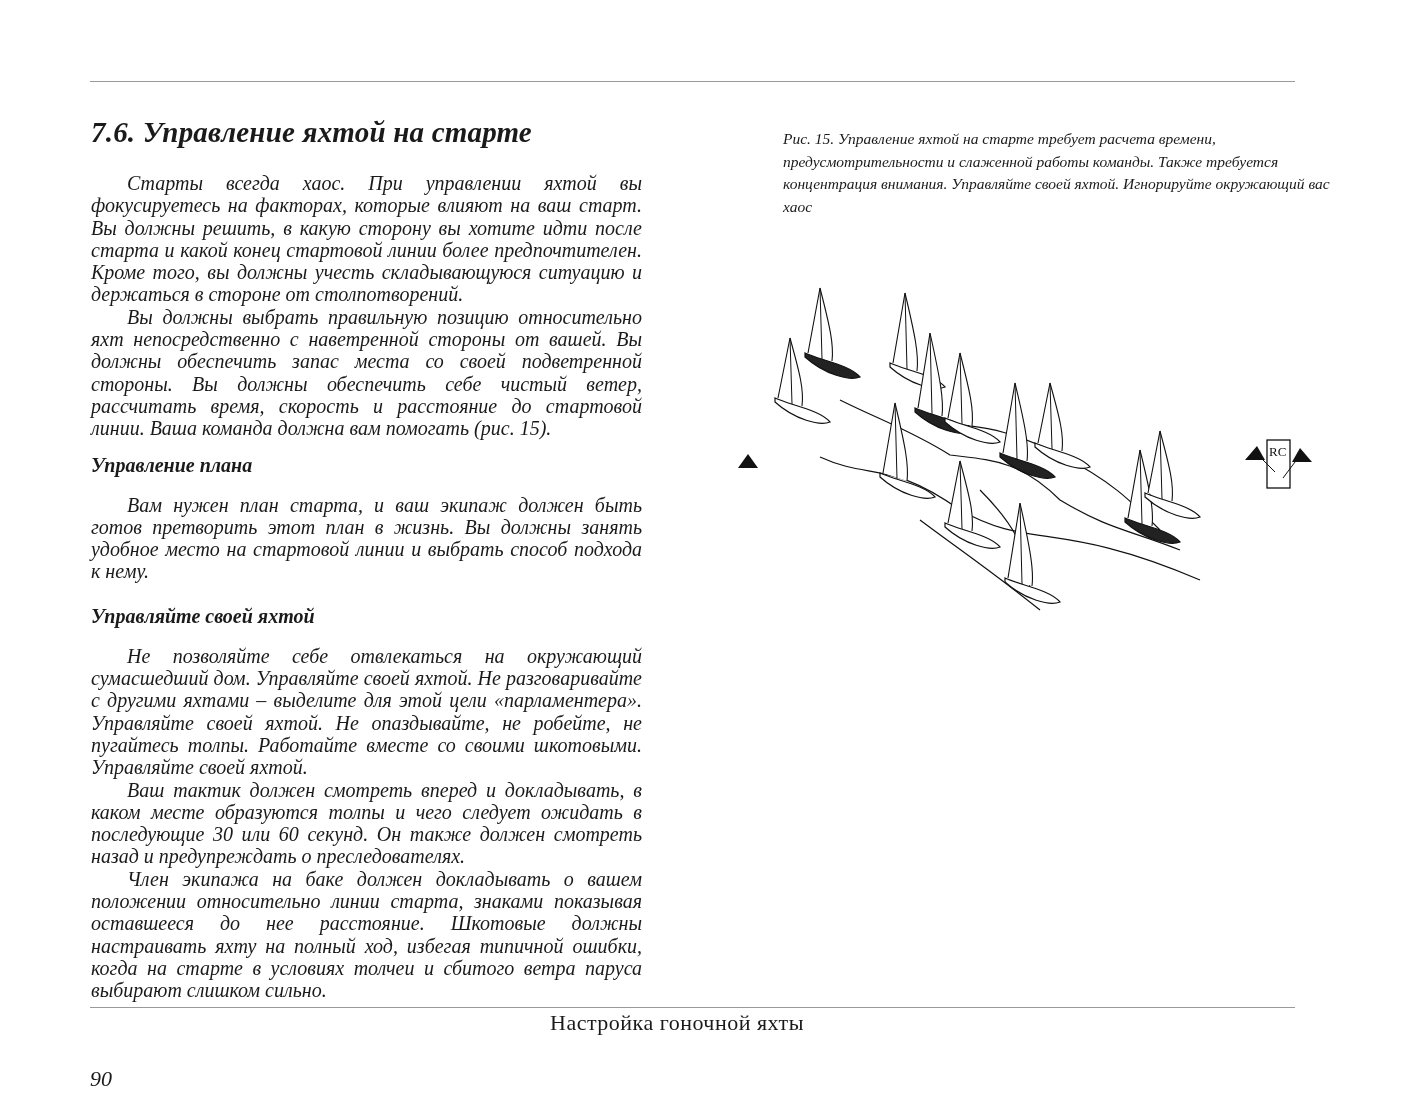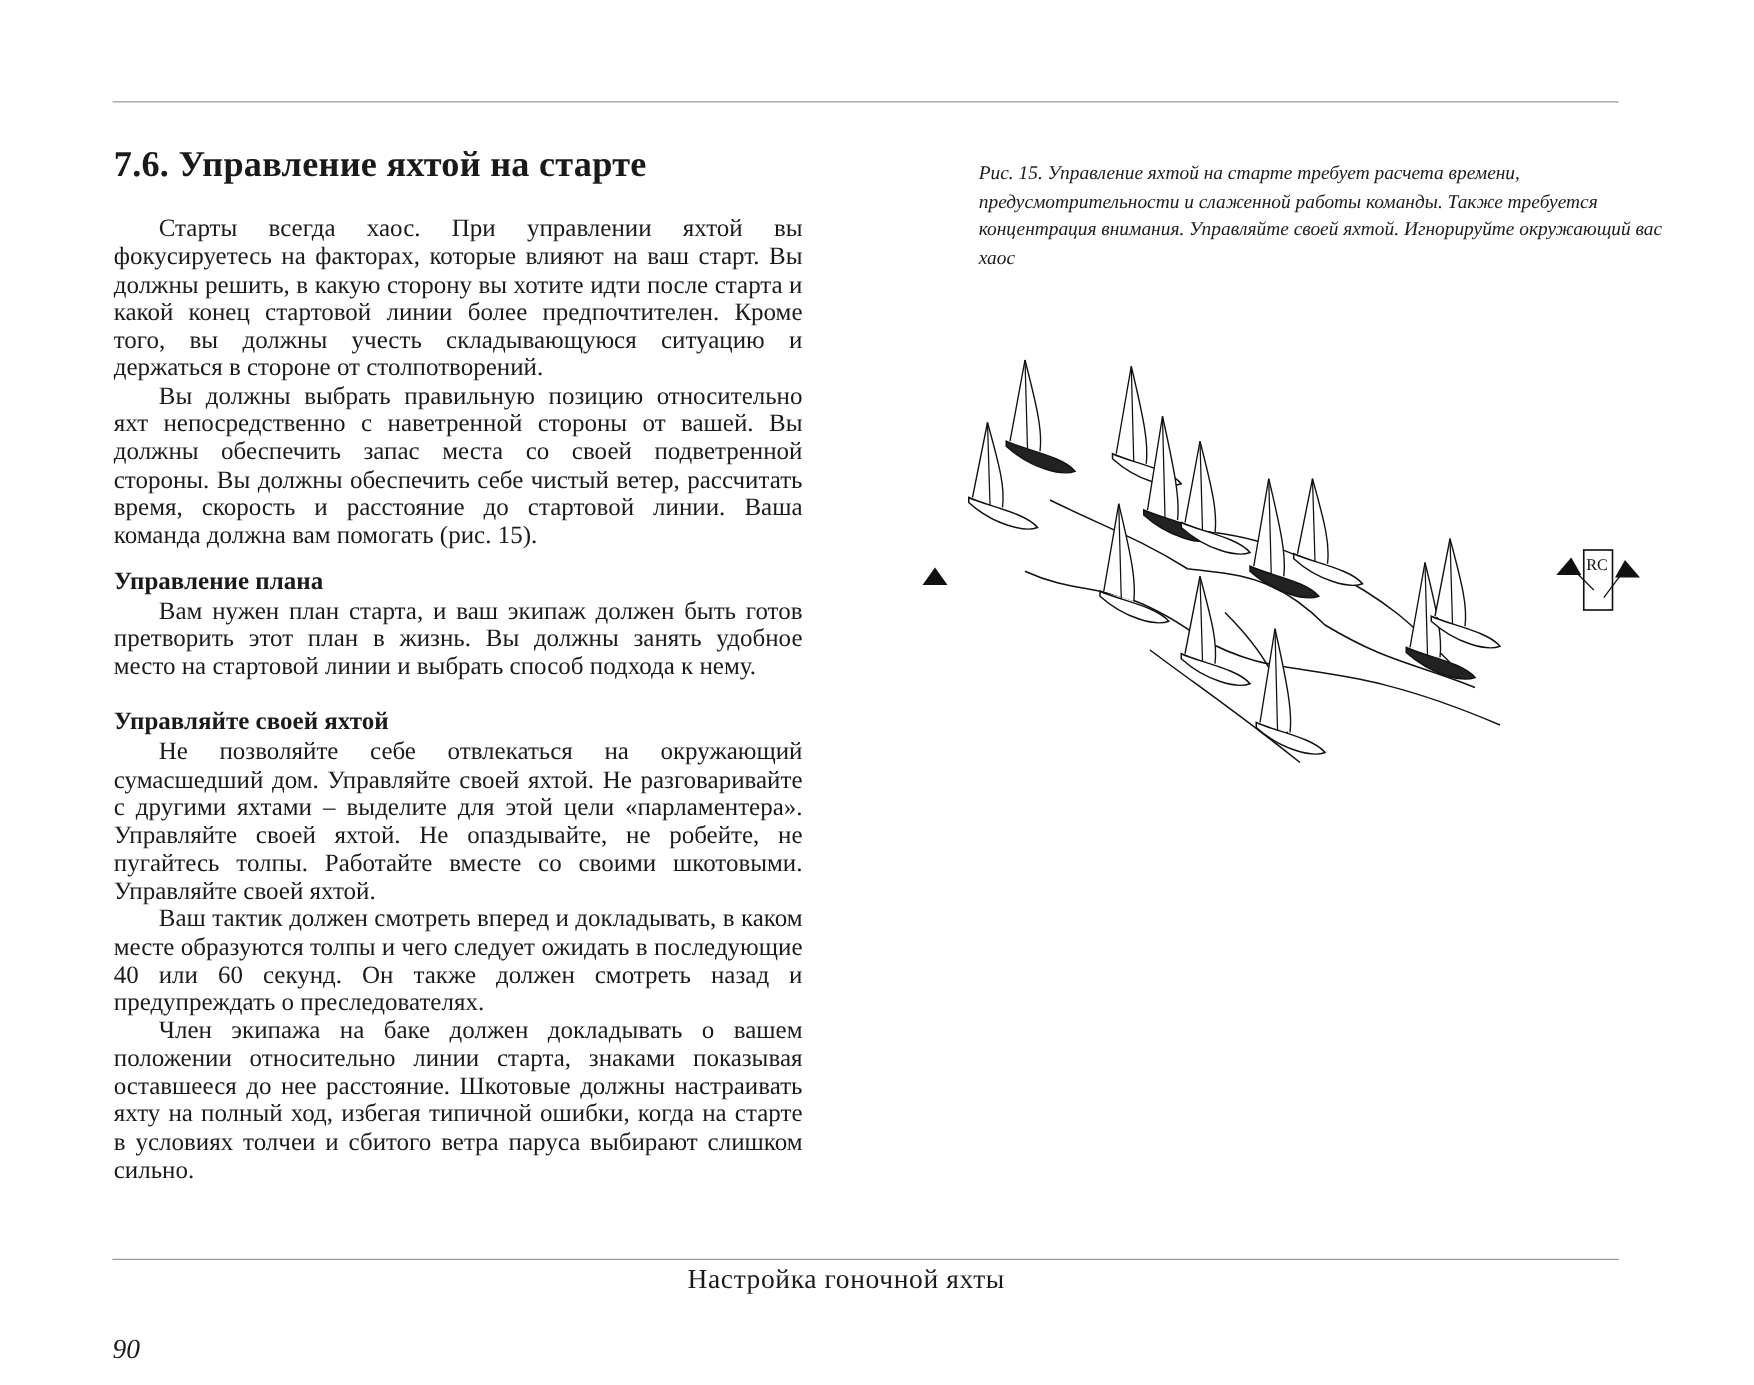--- a/index.html
+++ b/index.html
@@ -1,26 +1,26 @@
 <!DOCTYPE html>
 <html><head>
   <meta charset="utf-8">
   <style>
     html, body { margin: 0; padding: 0; background: #ffffff; }
     body { width: 1403px; height: 1108px; position: relative; overflow: hidden;
            font-family: "Liberation Serif", "DejaVu Serif", serif; color: #1a1a1a; }
     .rule { position: absolute; height: 1px; background: #9a9a9a; left: 90px; width: 1205px; }
     .rule.top { top: 81px; }
     .rule.bottom { top: 1007px; }
-    .left-col { position: absolute; left: 91px; top: 112px; width: 551px; }
+    .left-col { position: absolute; left: 91px; top: 112px; width: 551px; font-style: italic; }
     h1 { font-family: "Liberation Serif", serif; font-weight: bold; font-size: 29px; margin: 0 0 20px 0; line-height: 40px; letter-spacing: 0.2px; }
     h2 { font-family: "Liberation Serif", serif; font-weight: bold; font-size: 20px; margin: 0; line-height: 26px; }
     p { margin: 0; font-size: 20px; line-height: 22.3px; text-align: justify; text-indent: 36px; }
     .sec { margin-top: 10px; }
-    .sec + p { margin-top: 0; }
+    .sec + p { margin-top: 16px; }
     .caption { position: absolute; left: 746px; top: 128px; width: 560px;
                font-style: italic; font-size: 15.5px; line-height: 22.5px; margin-left: 37px; }
     .figure { position: absolute; left: 730px; top: 250px; width: 600px; height: 400px; }
     .footer-num { position: absolute; left: 90px; top: 1066px; font-style: italic; font-size: 22px; }
     .footer-title { position: absolute; left: 550px; top: 1010px; font-size: 22px; letter-spacing: 0.5px; }
   </style>
 </head>
 <body>
 
 <div class="rule top"></div>
@@ -28,21 +28,21 @@
 <div class="left-col">
   <h1>7.6. Управление яхтой на старте</h1>
   <p>Старты всегда хаос. При управлении яхтой вы фокусируетесь на факторах, которые влияют на ваш старт. Вы должны решить, в какую сторону вы хотите идти после старта и какой конец стартовой линии более предпочтителен. Кроме того, вы должны учесть складывающуюся ситуацию и держаться в стороне от столпотворений.</p>
   <p>Вы должны выбрать правильную позицию относительно яхт непосредственно с наветренной стороны от вашей. Вы должны обеспечить запас места со своей подветренной стороны. Вы должны обеспечить себе чистый ветер, рассчитать время, скорость и расстояние до стартовой линии. Ваша команда должна вам помогать (рис. 15).</p>
 
   <h2 class="sec" style="margin-top:12px;">Управление плана</h2>
   <p>Вам нужен план старта, и ваш экипаж должен быть готов претворить этот план в жизнь. Вы должны занять удобное место на стартовой линии и выбрать способ подхода к нему.</p>
 
   <h2 class="sec" style="margin-top:20px;">Управляйте своей яхтой</h2>
   <p>Не позволяйте себе отвлекаться на окружающий сумасшедший дом. Управляйте своей яхтой. Не разговаривайте с другими яхтами – выделите для этой цели «парламентера». Управляйте своей яхтой. Не опаздывайте, не робейте, не пугайтесь толпы. Работайте вместе со своими шкотовыми. Управляйте своей яхтой.</p>
-  <p>Ваш тактик должен смотреть вперед и докладывать, в каком месте образуются толпы и чего следует ожидать в последующие 40 или 60 секунд. Он также должен смотреть назад и предупреждать о преследователях.</p>
+  <p>Ваш тактик должен смотреть вперед и докладывать, в каком месте образуются толпы и чего следует ожидать в последующие 30 или 60 секунд. Он также должен смотреть назад и предупреждать о преследователях.</p>
   <p>Член экипажа на баке должен докладывать о вашем положении относительно линии старта, знаками показывая оставшееся до нее расстояние. Шкотовые должны настраивать яхту на полный ход, избегая типичной ошибки, когда на старте в условиях толчеи и сбитого ветра паруса выбирают слишком сильно.</p>
 </div>
 
 <div class="caption">Рис. 15. Управление яхтой на старте требует расчета времени, предусмотрительности и слаженной работы команды. Также требуется концентрация внимания. Управляйте своей яхтой. Игнорируйте окружающий вас хаос</div>
 
 <div class="figure">
   <svg width="600" height="400" viewBox="0 0 600 400">
     <g fill="none" stroke="#111" stroke-width="1.2">
 
       <path d="M90 207 C 140 230, 160 210, 230 260 C 300 300, 330 270, 470 330"></path>

